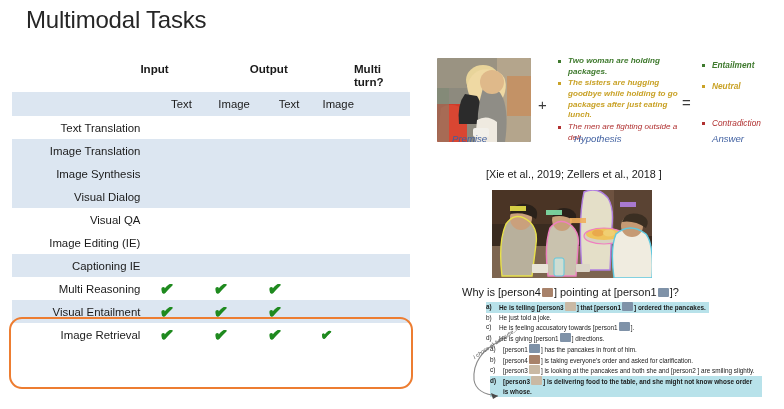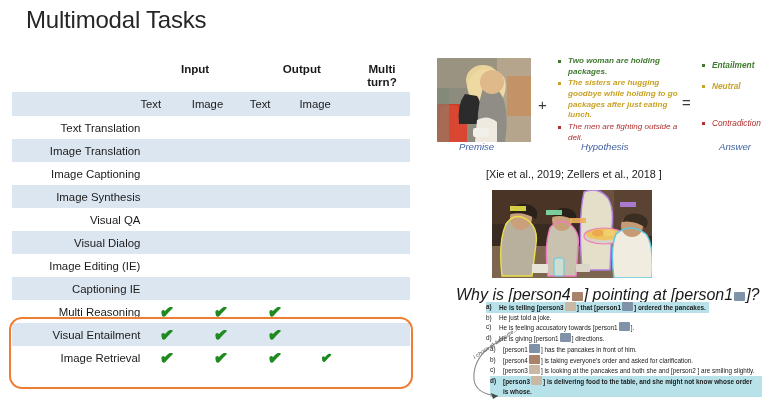--- a/index.html
+++ b/index.html
@@ -43,28 +43,27 @@
   }
   .hdr-rule-top td {
     border-top: 1.6px solid #9bb7d4;
   }
   .grp-row td {
     height: 30px;
     vertical-align: top;
     padding-top: 4px;
     font-weight: bold;
     font-size: 11.6px;
-    text-align: center;
     color: #1a1a1a;
   }
   .grp-row td.lbl-col { text-align: left; }
   .sub-row td {
     height: 24px;
     background: #dce6f1;
-    text-align: left;
+    text-align: right;
     vertical-align: middle;
     font-size: 11.3px;
     border-top: 1.1px solid #9bb7d4;
     border-right: 1px solid #ffffff;
   }
   .sub-row td.lbl-col { border-right: 1px solid #ffffff; }
   .sub-row td:last-child { border-right: none; }
 
   .data-row td {
     height: 23px;
@@ -191,25 +190,24 @@
     left: 2px; top: 4px;
     width: 3px; height: 3px;
     background: currentColor;
   }
   .ans-list li.s1 { margin-top: 2px; }
   .ans-list li.s2 { margin-top: 11px; }
   .ans-list li.s3 { margin-top: 27px; }
 
   .ve-caption {
     position: absolute;
-    top: 83px;
+    top: 75px;
     font-style: italic;
     font-size: 9.6px;
     color: #3f5fa0;
-    margin-left: 7px;
   }
   .cap-premise    { left: 18px; }
   .cap-hypothesis { left: 140px; }
   .cap-answer     { left: 278px; font-style: italic; }
 
   #citation {
     position: absolute;
     left: 58px;
     top: 168px;
     font-size: 10.8px;
@@ -223,26 +221,25 @@
     top: 190px;
     width: 160px;
     height: 88px;
     overflow: hidden;
     background: #2b2119;
   }
 
   
   #vcr-question {
     position: absolute;
-    left: 28px;
+    left: 34px;
     top: 286px;
-    font-size: 16px;
+    font-size: 11px;
     color: #1a1a1a;
     white-space: nowrap;
-    font-style: italic;
   }
   .tok {
     display: inline-block;
     width: 11px; height: 9px;
     vertical-align: -1px;
     margin: 0 1px;
     border-radius: 1px;
     background: #b99a7e;
   }
   .tok.t1 { background: #a8826a; }
@@ -326,46 +323,38 @@
         <td class="chk-col"></td>
       </tr>
       <tr class="data-row shaded">
         <td class="lbl-col">Image Translation</td>
         <td class="chk-col"></td>
         <td class="chk-col"></td>
         <td class="chk-col"></td>
         <td class="chk-col"></td>
         <td class="chk-col"></td>
       </tr>
-      <tr class="data-row">
-        <td class="lbl-col">Image Captioning</td>
-        <td class="chk-col"></td>
-        <td class="chk-col"></td>
-        <td class="chk-col"></td>
-        <td class="chk-col"></td>
-        <td class="chk-col"></td>
-      </tr>
       <tr class="data-row shaded">
         <td class="lbl-col">Image Synthesis</td>
         <td class="chk-col"></td>
         <td class="chk-col"></td>
         <td class="chk-col"></td>
         <td class="chk-col"></td>
         <td class="chk-col"></td>
       </tr>
+      <tr class="data-row shaded">
+        <td class="lbl-col">Visual Dialog</td>
+        <td class="chk-col"></td>
+        <td class="chk-col"></td>
+        <td class="chk-col"></td>
+        <td class="chk-col"></td>
+        <td class="chk-col"></td>
+      </tr>
       <tr class="data-row">
         <td class="lbl-col">Visual QA</td>
-        <td class="chk-col"></td>
-        <td class="chk-col"></td>
-        <td class="chk-col"></td>
-        <td class="chk-col"></td>
-        <td class="chk-col"></td>
-      </tr>
-      <tr class="data-row shaded">
-        <td class="lbl-col">Visual Dialog</td>
         <td class="chk-col"></td>
         <td class="chk-col"></td>
         <td class="chk-col"></td>
         <td class="chk-col"></td>
         <td class="chk-col"></td>
       </tr>
       <tr class="data-row">
         <td class="lbl-col">Image Editing (IE)</td>
         <td class="chk-col"></td>
         <td class="chk-col"></td>

